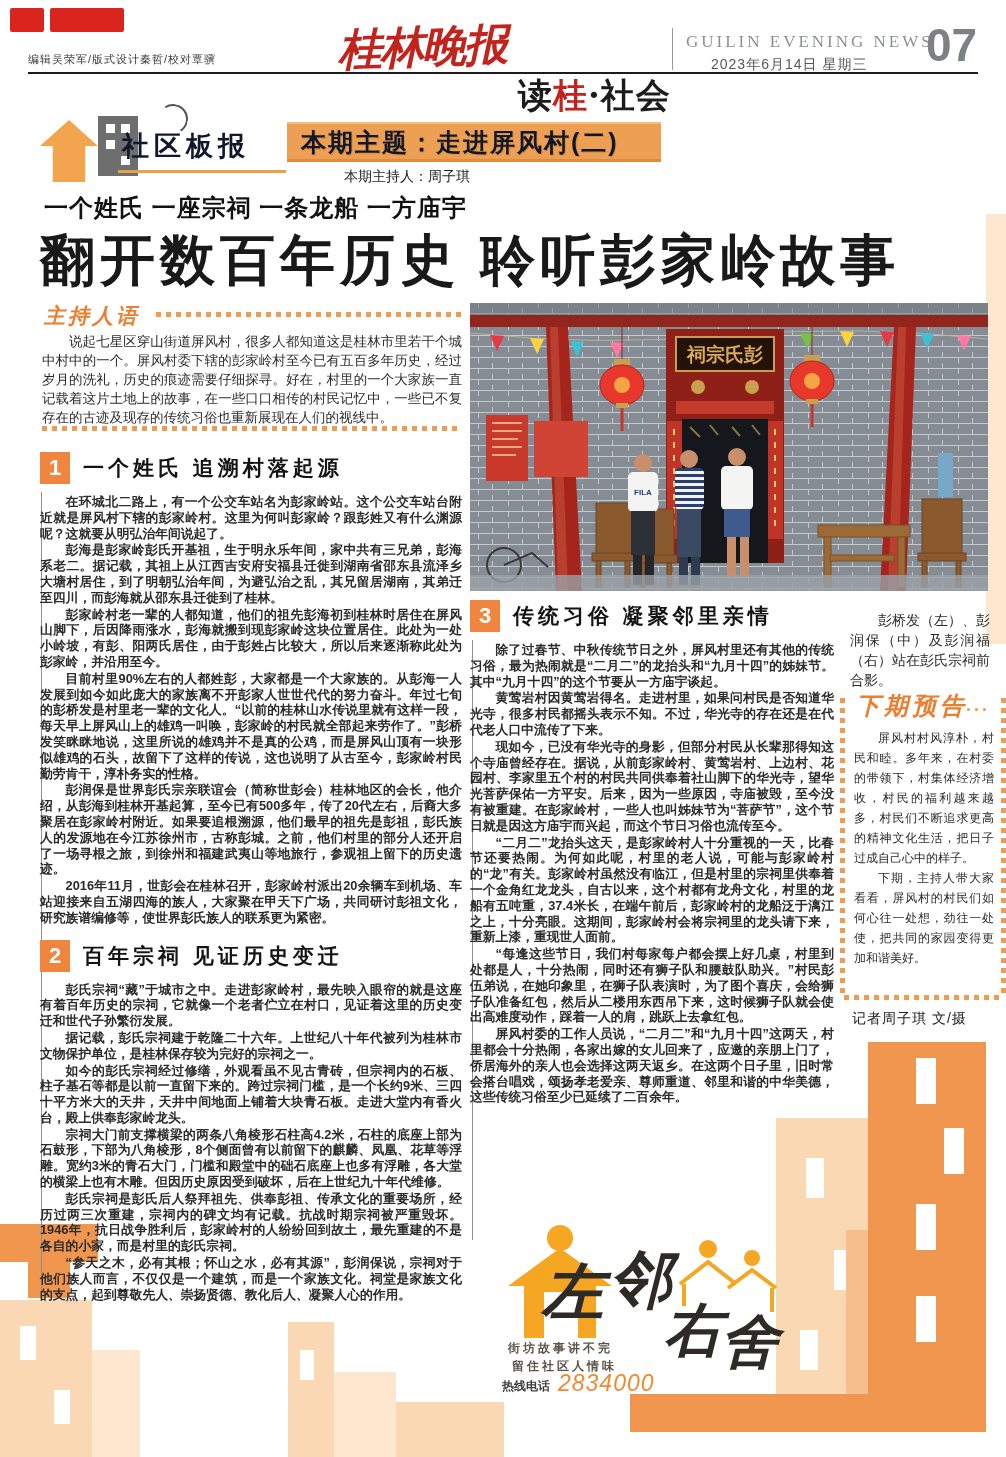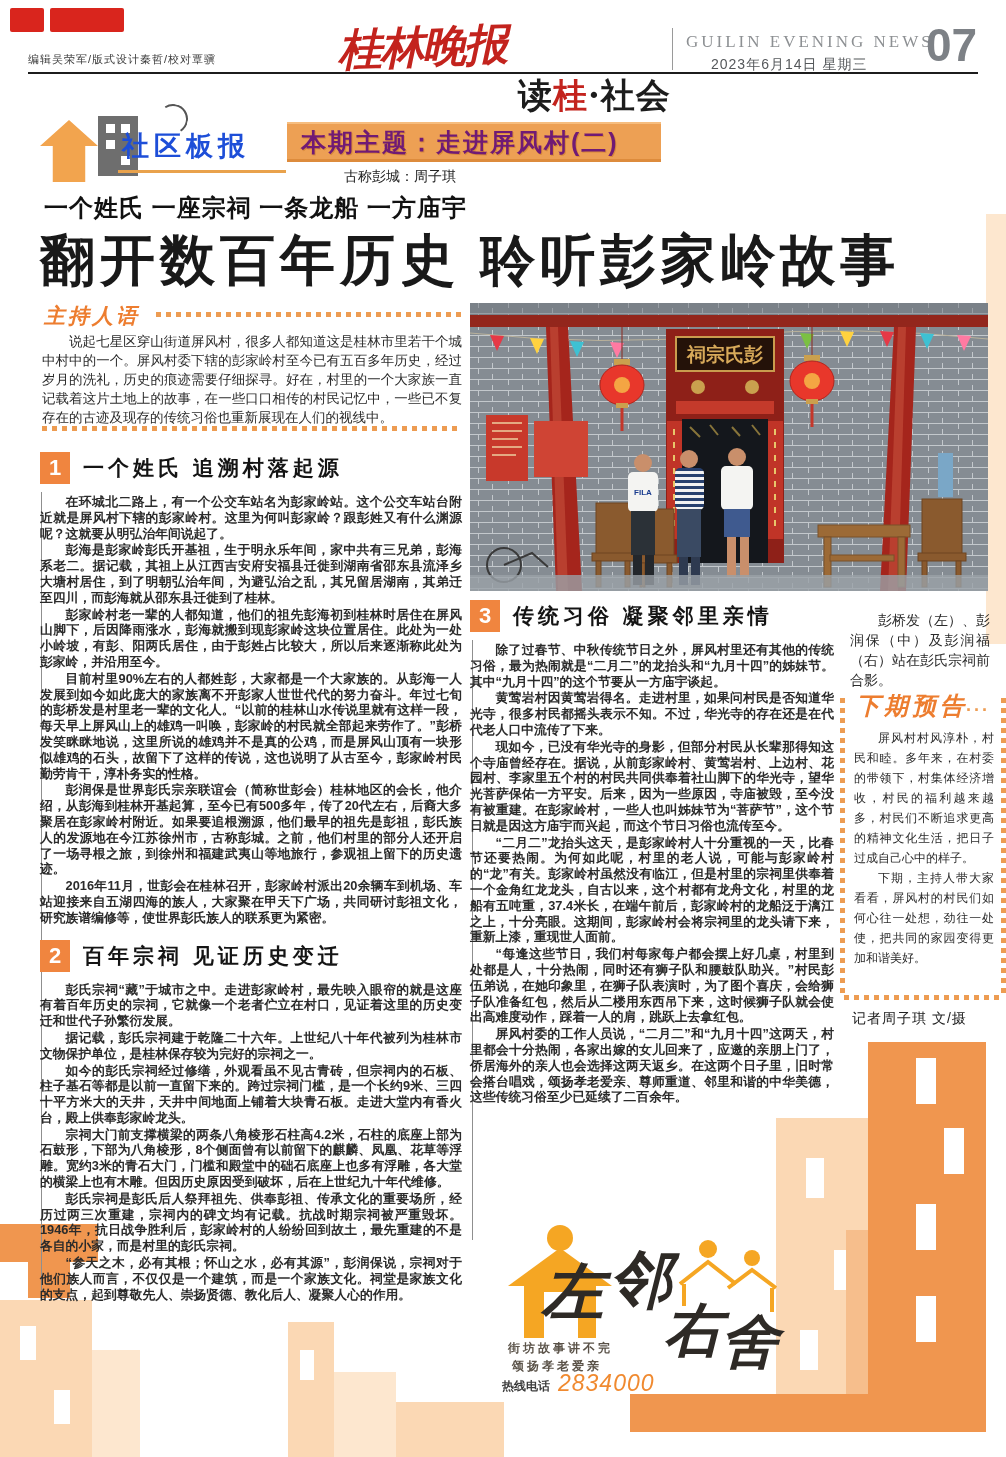--- a/index.html
+++ b/index.html
@@ -20,25 +20,25 @@
   .date{left:711px;top:56px;font-size:14px;color:#55585b;letter-spacing:1px;}
   .pageno{left:926px;top:18px;font-size:46px;font-weight:bold;color:#7d8186;}
   .stamp{background:#d9251d;border-radius:2px;}
   
   .arrow-house{left:40px;top:120px;width:58px;height:62px;background:#F2A44E;
       clip-path:polygon(50% 0,100% 42%,78% 42%,78% 100%,22% 100%,22% 42%,0 42%);}
   .bldg{background:#6e6e6e;}
   .win{position:absolute;background:#ffffff;}
   .antenna{left:158px;top:104px;width:26px;height:26px;border:2px solid #555;border-radius:50%;
       border-left-color:transparent;border-bottom-color:transparent;transform:rotate(12deg);}
-  .board-title{left:122px;top:128px;font-size:27px;font-weight:800;color:#1d4ed8;letter-spacing:5px;}
+  .board-title{left:122px;top:128px;font-size:27px;font-weight:800;color:#0f172a;letter-spacing:5px;}
   .board-underline{left:118px;top:170px;width:168px;height:3px;background:#E9A24C;}
   .topic-banner{left:287px;top:122px;width:374px;height:40px;background:#EDA054;
       box-shadow:inset 0 -3px 0 #dd8b3c, inset 0 2px 0 #f6bd7f;display:flex;align-items:center;}
-  .topic-banner span{color:#701a75;font-weight:800;font-size:25px;letter-spacing:2px;margin-left:14px;
+  .topic-banner span{color:#0f172a;font-weight:800;font-size:25px;letter-spacing:2px;margin-left:14px;
       text-shadow:1px 1px 0 #d88a3a;}
   .host-line{left:344px;top:168px;font-size:14px;color:#222;}
   
   .kicker{left:44px;top:192px;font-size:24px;font-weight:bold;letter-spacing:1px;color:#111;}
   .headline{left:40px;top:224px;font-size:55px;font-weight:900;color:#191919;letter-spacing:5px;
       font-family:"Liberation Sans","DejaVu Sans",sans-serif;}
   
   .intro-title{left:44px;top:302px;font-size:21px;font-weight:800;color:#ED7D2F;letter-spacing:3px;font-style:italic;}
   .dotline{height:5px;background-image:repeating-linear-gradient(90deg,#ED9C52 0 5px,transparent 5px 10px);}
   .intro-text{left:42px;top:332px;width:420px;font-size:13.5px;line-height:19px;text-align:justify;}
@@ -136,21 +136,21 @@
     <span class="win" style="left:23px;top:8px;width:9px;height:9px;"></span>
     <span class="win" style="left:8px;top:24px;width:9px;height:9px;"></span>
     <span class="win" style="left:23px;top:40px;width:9px;height:9px;"></span>
   </div>
   <div class="abs antenna"></div>
   <div class="abs board-title">社区板报</div>
   <div class="abs board-underline"></div>
   <div class="abs topic-banner">
       <span>本期主题：走进屏风村(二)</span>
     </div>
-  <div class="abs host-line">古称彭城：周子琪</div>
+  <div class="abs host-line">本期主持人：周子琪</div>
 
   <div class="abs kicker">一个姓氏 一座宗祠 一条龙船 一方庙宇</div>
   <div class="abs headline">翻开数百年历史 聆听彭家岭故事</div>
 
   <div class="abs intro-title">主持人语</div>
   <div class="abs dotline" style="left:156px;top:312px;width:306px;"></div>
   <div class="abs intro-text">
       <p>说起七星区穿山街道屏风村，很多人都知道这是桂林市里若干个城中村中的一个。屏风村委下辖的彭家岭村至今已有五百多年历史，经过岁月的洗礼，历史的痕迹需要仔细探寻。好在，村里的一个大家族一直记载着这片土地上的故事，在一些口口相传的村民记忆中，一些已不复存在的古迹及现存的传统习俗也重新展现在人们的视线中。</p>
     </div>
   <div class="abs dotline" style="left:42px;top:426px;width:420px;"></div>
@@ -344,18 +344,18 @@
         <line x1="270" y1="66" x2="270" y2="90"></line>
       </g>
       <circle cx="206" cy="27" r="9" fill="#F5A623"></circle>
       <circle cx="250" cy="36" r="8" fill="#F5A623"></circle>
     </svg>
     <span class="logo-char" style="left:40px;top:28px;font-size:62px;">左</span>
     <span class="logo-char" style="left:108px;top:16px;font-size:62px;">邻</span>
     <span class="logo-char" style="left:162px;top:70px;font-size:58px;">右</span>
     <span class="logo-char" style="left:218px;top:82px;font-size:58px;">舍</span>
     <span class="slogan" style="left:6px;top:118px;">街坊故事讲不完</span>
-    <span class="slogan" style="left:10px;top:136px;">颂扬孝老爱亲</span>
+    <span class="slogan" style="left:10px;top:136px;">留住社区人情味</span>
     <span class="hotline-label" style="left:0px;top:156px;">热线电话</span>
     <span class="hotline-num" style="left:56px;top:148px;">2834000</span>
   </div>
 
 </div>
 
 </body></html>

